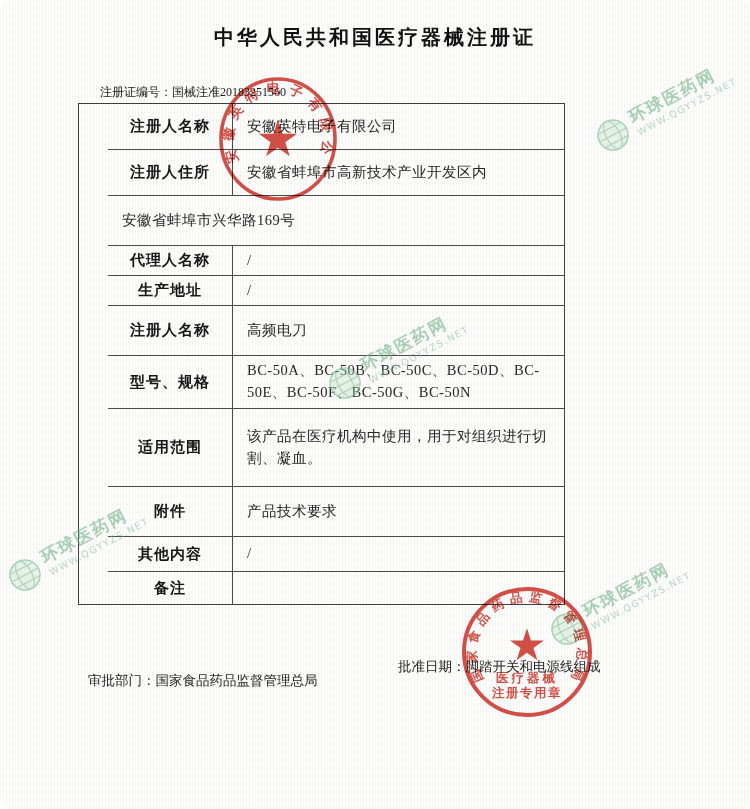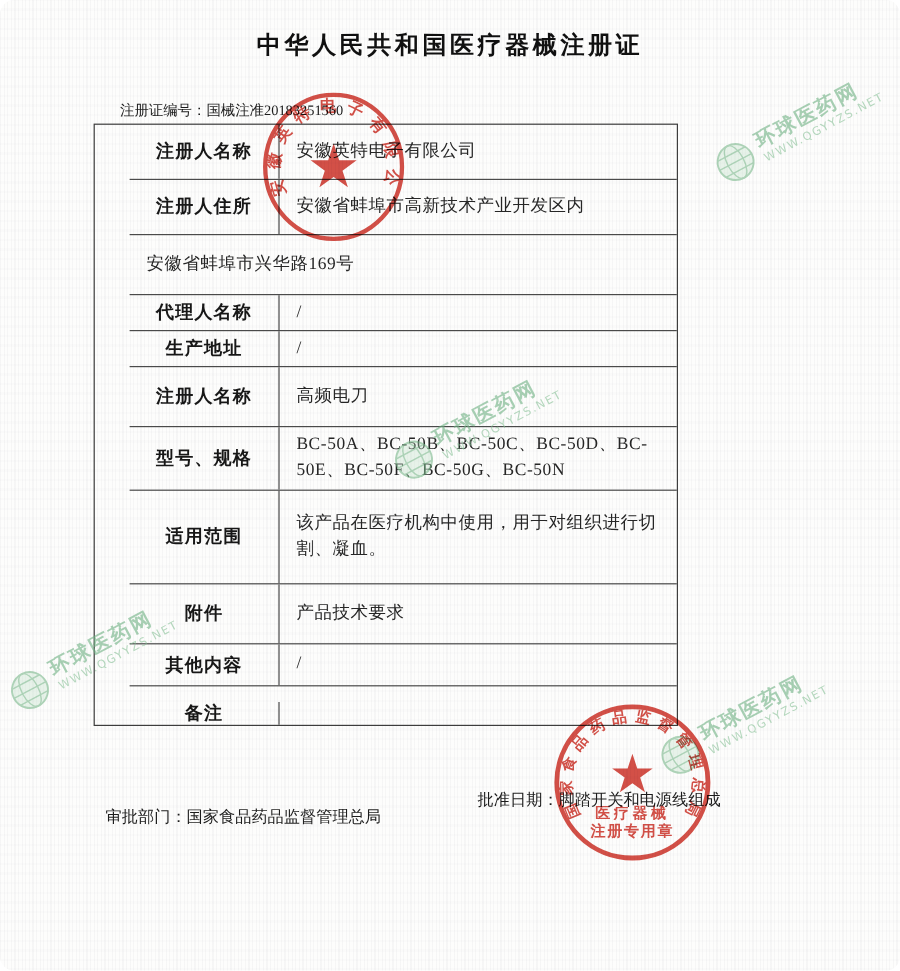--- a/index.html
+++ b/index.html
@@ -22,21 +22,21 @@
   }
   .regline{
     position:absolute;left:100px;top:84px;z-index:1;font-size:12px;color:#1c1c1c;
   }
   .regline .serifv{font-family:"Liberation Serif","DejaVu Serif",serif;}
   .cert-table{
     position:absolute;left:78px;top:103px;width:487px;z-index:1;
     border:1.5px solid #3d3d3d;box-sizing:border-box;background:rgba(255,255,255,0.0);padding-left:29px;
   }
   .trow{display:flex;border-bottom:1px solid #4a4a4a;box-sizing:border-box;}
-  .trow:last-child{border-bottom:none;align-items:flex-end;}
+  .trow:last-child{border-bottom:none;}
   .trow:nth-child(1){height:46px}
   .trow:nth-child(2){height:46px}
   .trow:nth-child(3){height:50px}
   .trow:nth-child(4){height:30px}
   .trow:nth-child(5){height:30px}
   .trow:nth-child(6){height:50px}
   .trow:nth-child(7){height:53px}
   .trow:nth-child(8){height:78px}
   .trow:nth-child(9){height:50px}
   .trow:nth-child(10){height:35px}

